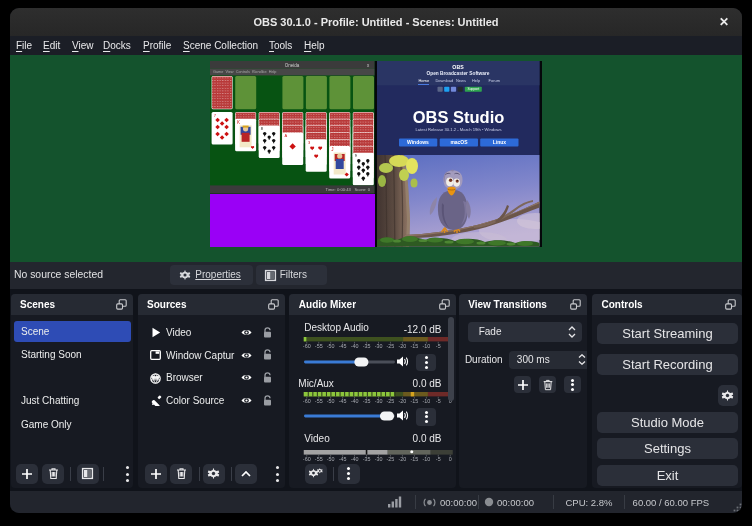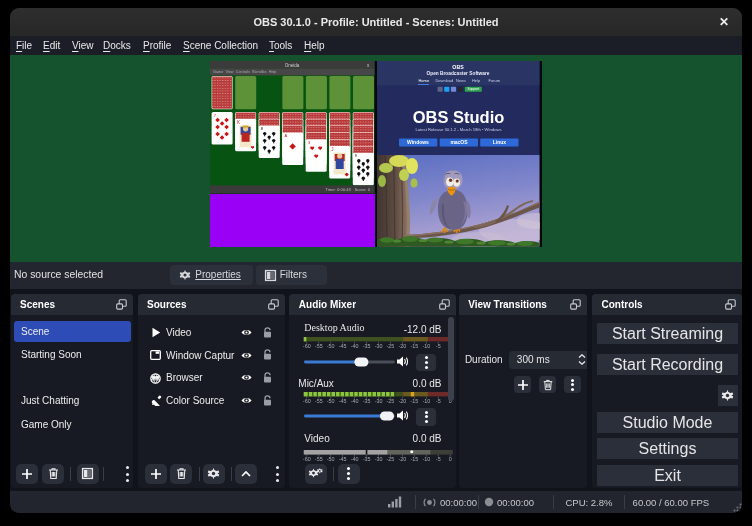--- a/index.html
+++ b/index.html
@@ -20,21 +20,21 @@
 
 .panel { position:absolute; top:285.5px; height:194.5px; background:#171a22; border-radius:4px; overflow:hidden; }
 .phead { position:absolute; left:0; top:0; right:0; height:21.5px; background:#262a33; color:#fff; font-size:10px; font-weight:bold; line-height:21.5px; padding-left:9.5px; }
 .pfloat { position:absolute; right:6px; top:5px; width:11px; height:11px; }
 .ibtn { position:absolute; width:22px; height:20px; background:#2b2f39; border-radius:5px; display:flex; align-items:center; justify-content:center; }
 .isep { position:absolute; width:1px; height:14px; background:#3a3e48; }
 .sitem { position:absolute; left:3.5px; width:117px; height:21.3px; font-size:10px; color:#eceded; line-height:21.3px; padding-left:7px; border-radius:3px; }
 .sel { background:#2e4cb5; }
 .srow { position:absolute; font-size:10px; color:#eceded; }
 .mixlbl { position:absolute; font-size:10px; color:#e8e8ea; }
-.cbtn { position:absolute; left:5px; width:141px; height:21px; background:#2b2f39; border-radius:0; color:#e5e5e7; font-size:16px; text-align:center; line-height:21px; }
+.cbtn { position:absolute; left:5px; width:141px; height:21px; background:#2b2f39; border-radius:5px; color:#e5e5e7; font-size:13px; text-align:center; line-height:21px; }
 
 #statusbar { position:absolute; left:0; top:483px; width:732px; height:22px; background:#22252d; color:#c6c8cc; font-size:9.5px; }
 #statusbar span { position:absolute; top:6px; }
 #statusbar .ssep { position:absolute; top:4px; width:1px; height:14px; background:#383c44; }
 svg { display:block; }
 </style>
 </head>
 <body>
 <div id="win">
   <div id="titlebar">OBS 30.1.0 - Profile: Untitled - Scenes: Untitled<span id="close">✕</span></div>
@@ -513,21 +513,21 @@
   </div>
 
   <div class="panel" id="p-mixer" style="left:279.3px;width:166.5px;">
     <div class="phead">Audio Mixer</div>
     <div class="pfloat">
         <svg width="11" height="11" viewBox="0 0 11 11">
           <rect x="3.2" y="0.7" width="7" height="6.6" rx="1" fill="none" stroke="#c9cace" stroke-width="1.1"></rect>
           <rect x="0.7" y="4.9" width="5.8" height="5.2" rx="1" fill="#262a33" stroke="#c9cace" stroke-width="1.1"></rect>
         </svg>
       </div>
-    <div class="mixlbl" style="left:15px;top:28px;font-family:Liberation Serif, serif;">Desktop Audio</div>
+    <div class="mixlbl" style="left:15px;top:28px;">Desktop Audio</div>
     <div class="mixlbl" style="right:14.3px;top:30px;">-12.0 dB</div>
     <div class="mixlbl" style="left:9px;top:84.5px;">Mic/Aux</div>
     <div class="mixlbl" style="right:14.3px;top:84.5px;">0.0 dB</div>
     <div class="mixlbl" style="left:15px;top:139px;">Video</div>
     <div class="mixlbl" style="right:14.3px;top:139px;">0.0 dB</div>
 
     <svg class="abs" style="left:14.2px;top:43.5px;overflow:visible;" width="150.5" height="12" viewBox="0 0 149 12">
       <rect x="0" y="0" width="99.3" height="4.4" fill="#3e511f"></rect>
       <rect x="99.3" y="0" width="24.9" height="4.4" fill="#6b5a1e"></rect>
       <rect x="124.2" y="0" width="24.8" height="4.4" fill="#6e2a28"></rect>
@@ -722,20 +722,25 @@
   </div>
 
   <div class="panel" id="p-trans" style="left:448.7px;width:128.5px;">
     <div class="phead">View Transitions</div>
     <div class="pfloat">
         <svg width="11" height="11" viewBox="0 0 11 11">
           <rect x="3.2" y="0.7" width="7" height="6.6" rx="1" fill="none" stroke="#c9cace" stroke-width="1.1"></rect>
           <rect x="0.7" y="4.9" width="5.8" height="5.2" rx="1" fill="#262a33" stroke="#c9cace" stroke-width="1.1"></rect>
         </svg>
       </div>
+    <div class="abs" style="left:9px;top:28px;width:114px;height:20.8px;background:#2b2f39;border-radius:4px;color:#e6e6e8;font-size:10px;line-height:20.8px;padding-left:11px;">Fade
+      <svg class="abs" style="right:6px;top:4.5px;" width="8" height="12" viewBox="0 0 8 12">
+          <path d="M1 4 L4 1 L7 4 M1 8 L4 11 L7 8" stroke="#e6e6e8" stroke-width="1.3" fill="none"></path>
+        </svg>
+    </div>
     <div class="abs" style="left:6.2px;top:60px;font-size:10px;color:#e6e6e8;">Duration</div>
     <div class="abs" style="left:50.4px;top:57.2px;width:82.6px;height:18.3px;background:#272b34;border-radius:4px;color:#e6e6e8;font-size:10px;line-height:18.3px;padding-left:5px;">&nbsp;300 ms
       <svg class="abs" style="right:6px;top:3.5px;" width="8" height="11" viewBox="0 0 8 11">
           <path d="M1 3.6 L4 0.8 L7 3.6 M1 7.4 L4 10.2 L7 7.4" stroke="#e6e6e8" stroke-width="1.3" fill="none"></path>
         </svg>
     </div>
     <div class="abs" style="left:55.7px;top:82.8px;width:17.1px;height:17.2px;background:#2b2f39;border-radius:4px;display:flex;align-items:center;justify-content:center;">
         <svg width="12" height="12" viewBox="0 0 12 12">
           <path d="M6 1 V11 M1 6 H11" stroke="#fff" stroke-width="1.7"></path>
         </svg>

